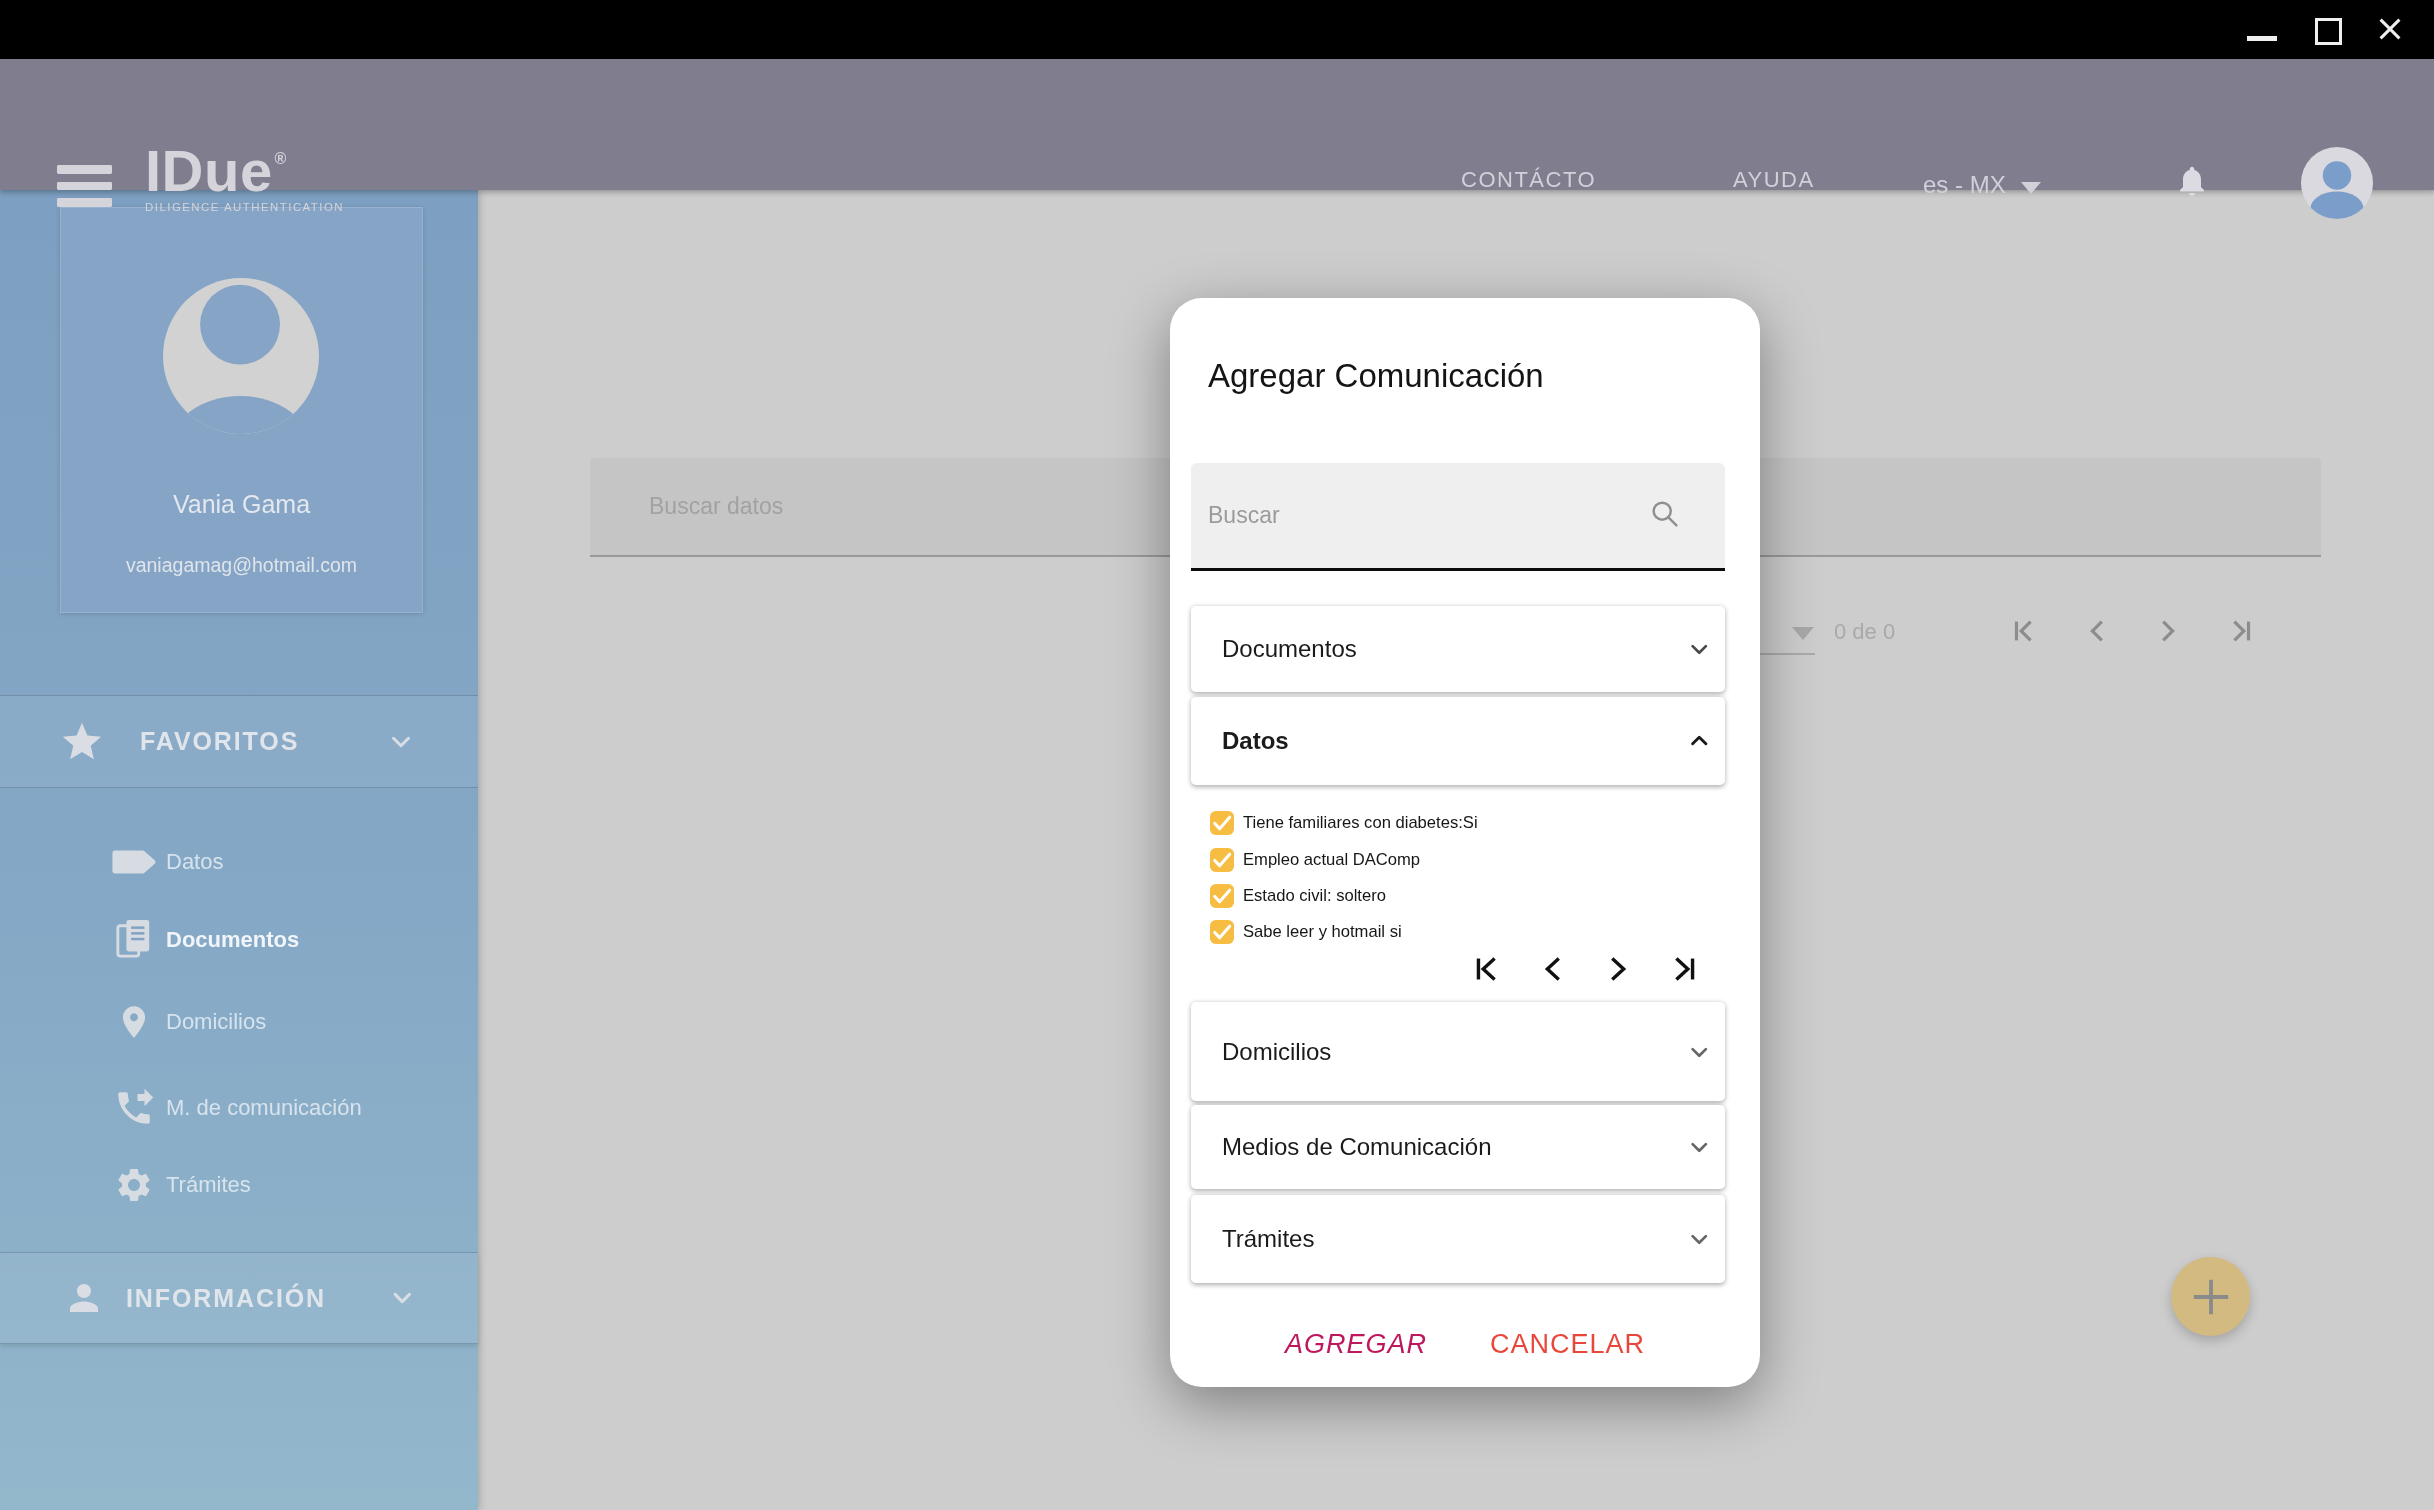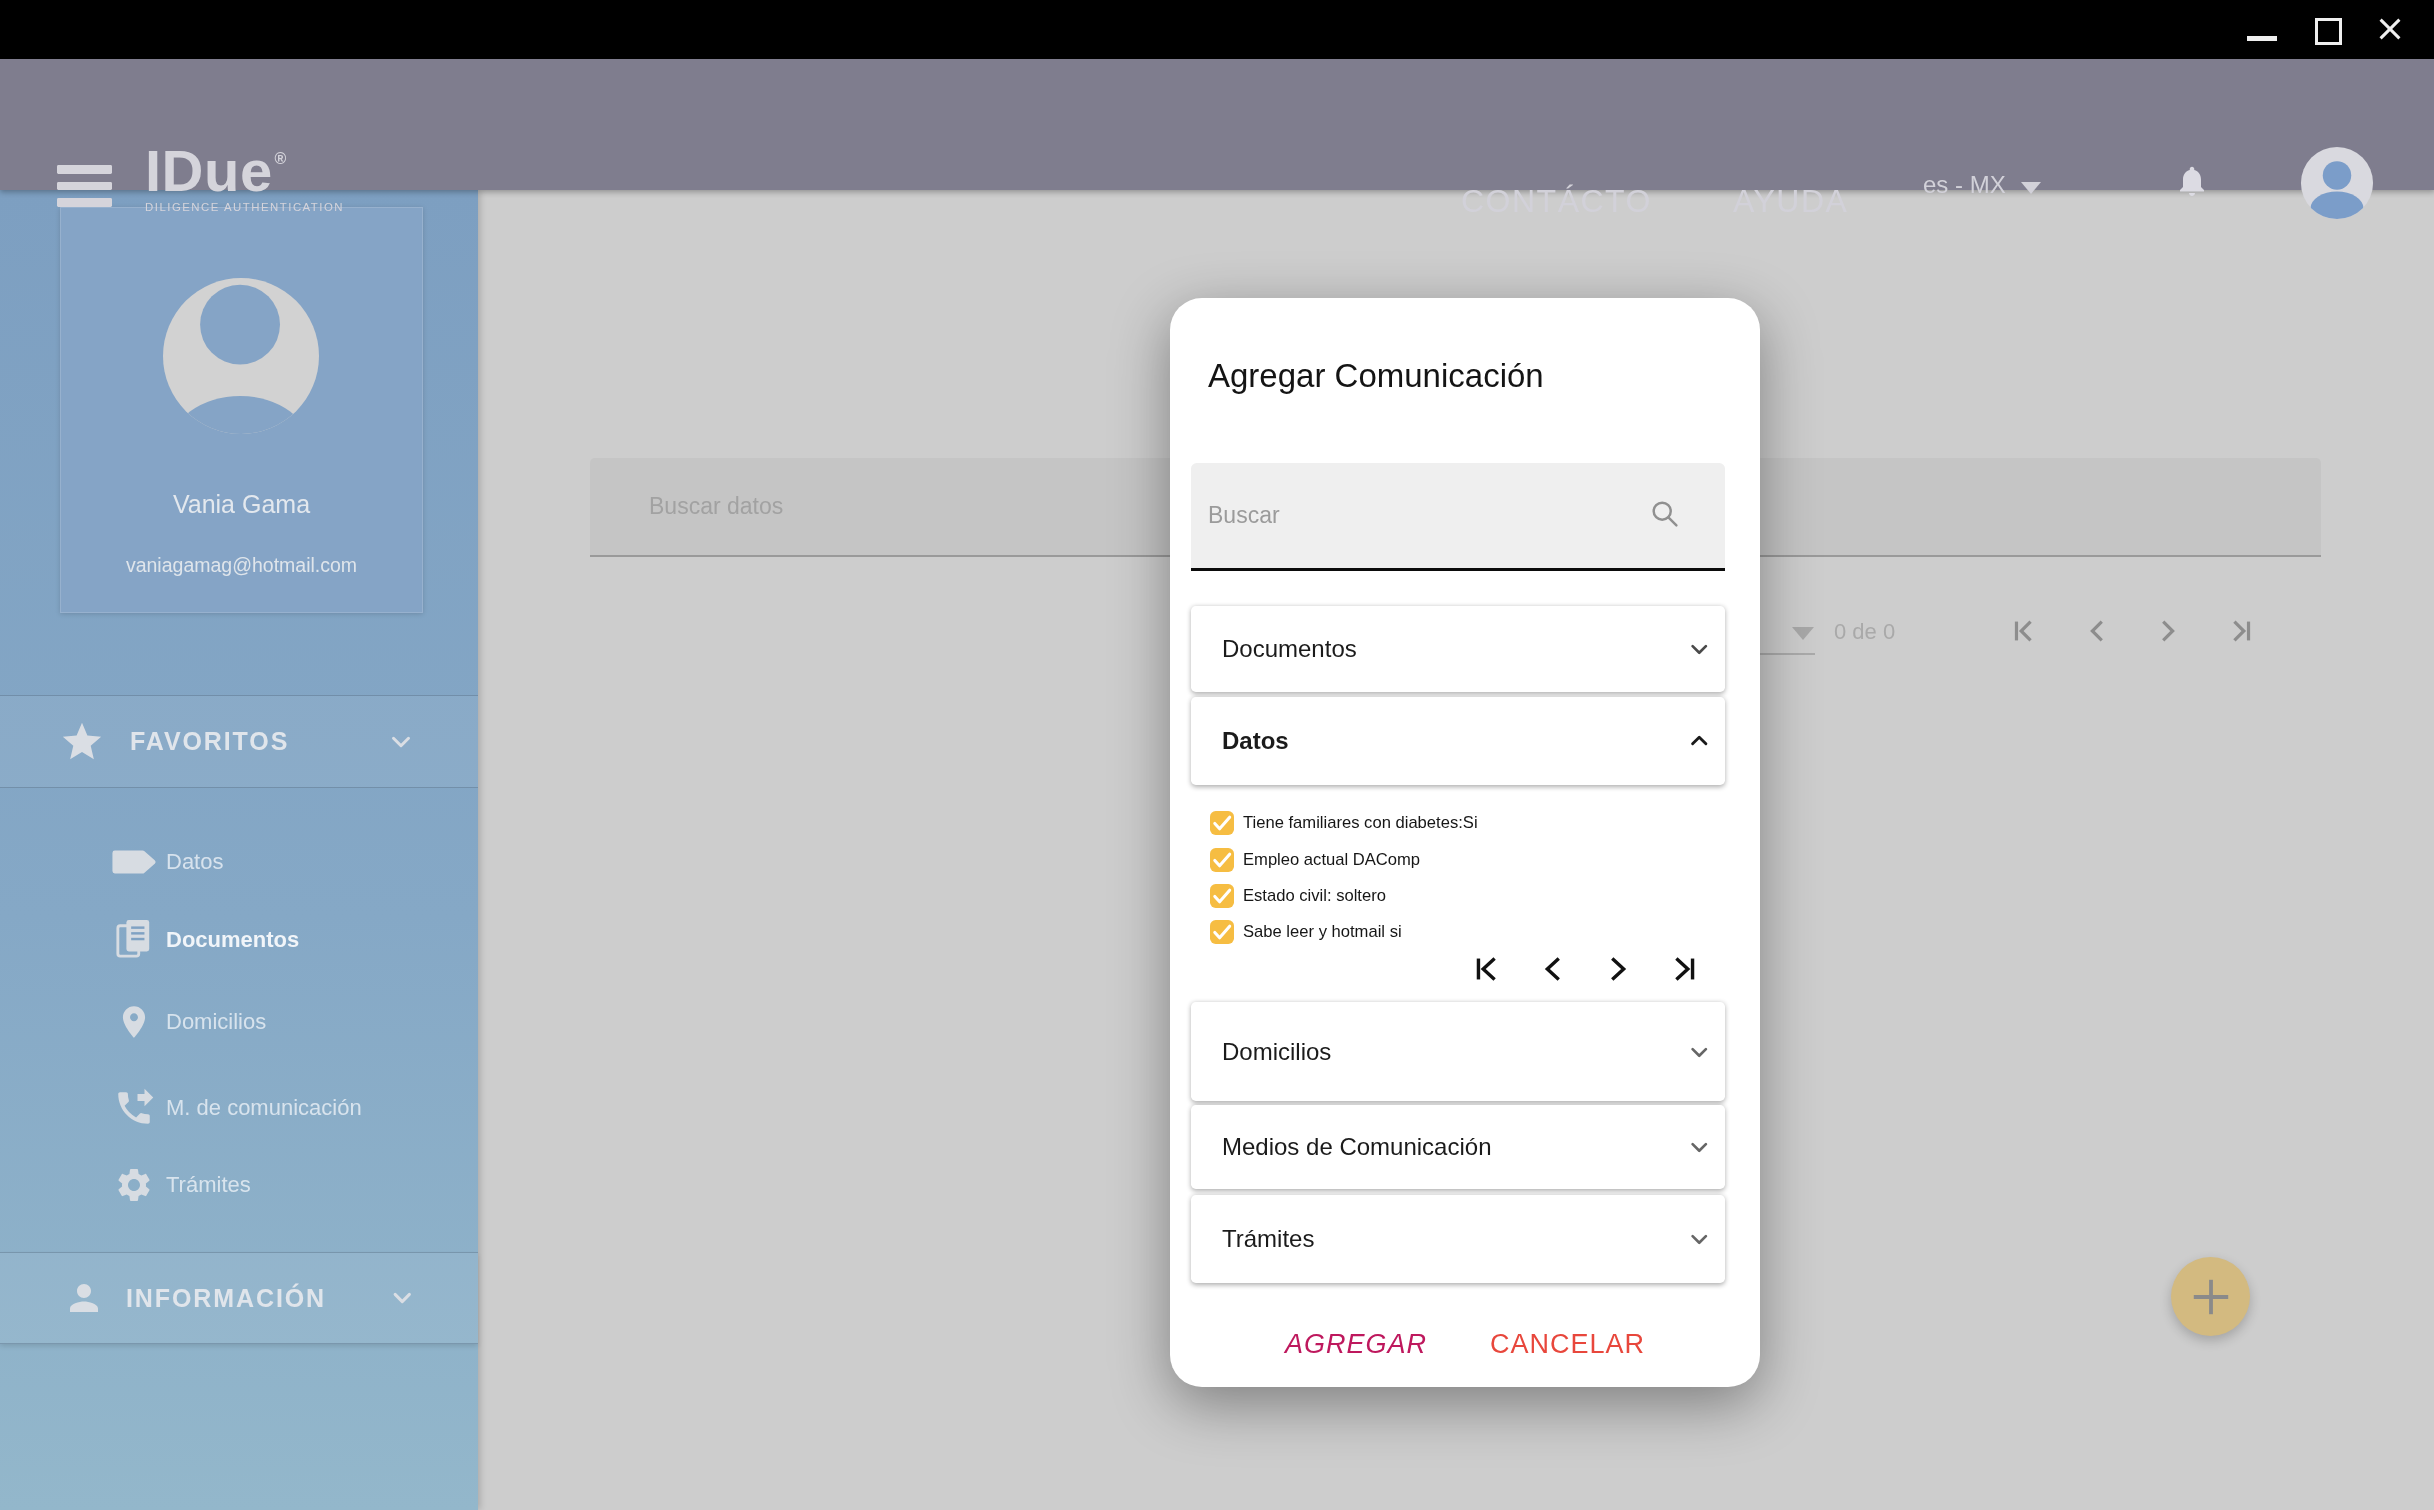--- a/index.html
+++ b/index.html
@@ -14,21 +14,21 @@
 
   
   .appbar{position:absolute;left:0;top:59px;width:2435px;height:131px;background:#7f7d8e;
           box-shadow:0 1.9px 5.7px rgba(0,0,0,.3);z-index:40;}
   .hamburger{position:absolute;left:57px;top:106px;width:55px;cursor:pointer;}
   .hamburger i{display:block;width:55px;height:8.6px;background:#d5d4db;border-radius:1.4px;margin-bottom:8px;}
   .brand{position:absolute;left:145px;top:70px;color:#d5d4db;}
   .brand-line{font-size:58px;font-weight:700;line-height:59px;letter-spacing:0.5px;}
   .brand-line sup{font-size:16px;font-weight:700;vertical-align:27px;margin-left:1.9px;}
   .brand-tagline{font-size:11.4px;letter-spacing:1.5px;margin-top:1px;color:#d5d4db;}
-  .nav-link{position:absolute;top:122px;font-size:32px;letter-spacing:1.5px;color:#d2d1d9;line-height:40px;cursor:pointer;}
+  .nav-link{position:absolute;top:101px;font-size:22px;letter-spacing:1.5px;color:#d2d1d9;line-height:40px;cursor:pointer;}
   .nav-contact{left:1461px;}
   .nav-help{left:1733px;}
   .lang{position:absolute;left:1923px;top:107px;font-size:24px;color:#d2d1d9;line-height:38px;cursor:pointer;}
   .lang .caret{display:inline-block;margin-left:15px;width:0;height:0;border-left:10.5px solid transparent;
                border-right:10.5px solid transparent;border-top:12.4px solid #d2d1d9;transform:translateY(1px);}
   .bell{position:absolute;left:2174px;top:103px;cursor:pointer;}
   .avatar-btn{position:absolute;left:2300px;top:87px;cursor:pointer;}
 
   
   .sidebar{position:absolute;left:0;top:190px;width:478px;height:1320px;
@@ -38,21 +38,21 @@
                 border:1px solid rgba(255,255,255,.15);box-shadow:0 1px 4.8px rgba(0,0,0,.15);}
   .profile-avatar{position:absolute;left:102px;top:70px;}
   .profile-name{position:absolute;left:0;top:282px;width:361px;text-align:center;font-size:25px;color:#e3e8ee;}
   .profile-email{position:absolute;left:0;top:346px;width:361px;text-align:center;font-size:19.5px;color:#dfe5eb;}
 
   .side-band{position:absolute;left:0;width:478px;background:rgba(255,255,255,.06);
              border-top:1px solid rgba(60,80,100,.30);border-bottom:1px solid rgba(60,80,100,.30);cursor:pointer;}
   .band-fav{top:505px;height:91px;}
   .band-info{top:1062px;height:90px;box-shadow:0 2.9px 4.8px rgba(0,0,0,.12);}
   .band-label{position:absolute;font-weight:700;letter-spacing:1.9px;color:#e0e5eb;}
-  .band-fav .band-label{left:130px;top:0;line-height:91px;font-size:25px;}
+  .band-fav .band-label{left:140px;top:0;line-height:91px;font-size:25px;}
   .band-info .band-label{left:126px;top:0;line-height:90px;font-size:25px;}
   .band-chevron{position:absolute;top:50%;transform:translateY(-50%);}
   .band-fav .band-chevron{left:386px;}
   .band-info .band-chevron{left:388px;}
   .band-icon{position:absolute;top:50%;transform:translateY(-50%);}
   .band-fav .band-icon{left:59px;}
   .band-info .band-icon{left:63px;}
 
   .side-item{position:absolute;left:0;width:478px;height:53px;cursor:pointer;}
   .si-datos{top:645px;}.si-documentos{top:723px;}.si-domicilios{top:805px;}.si-comunicacion{top:891px;}.si-tramites{top:968px;}

